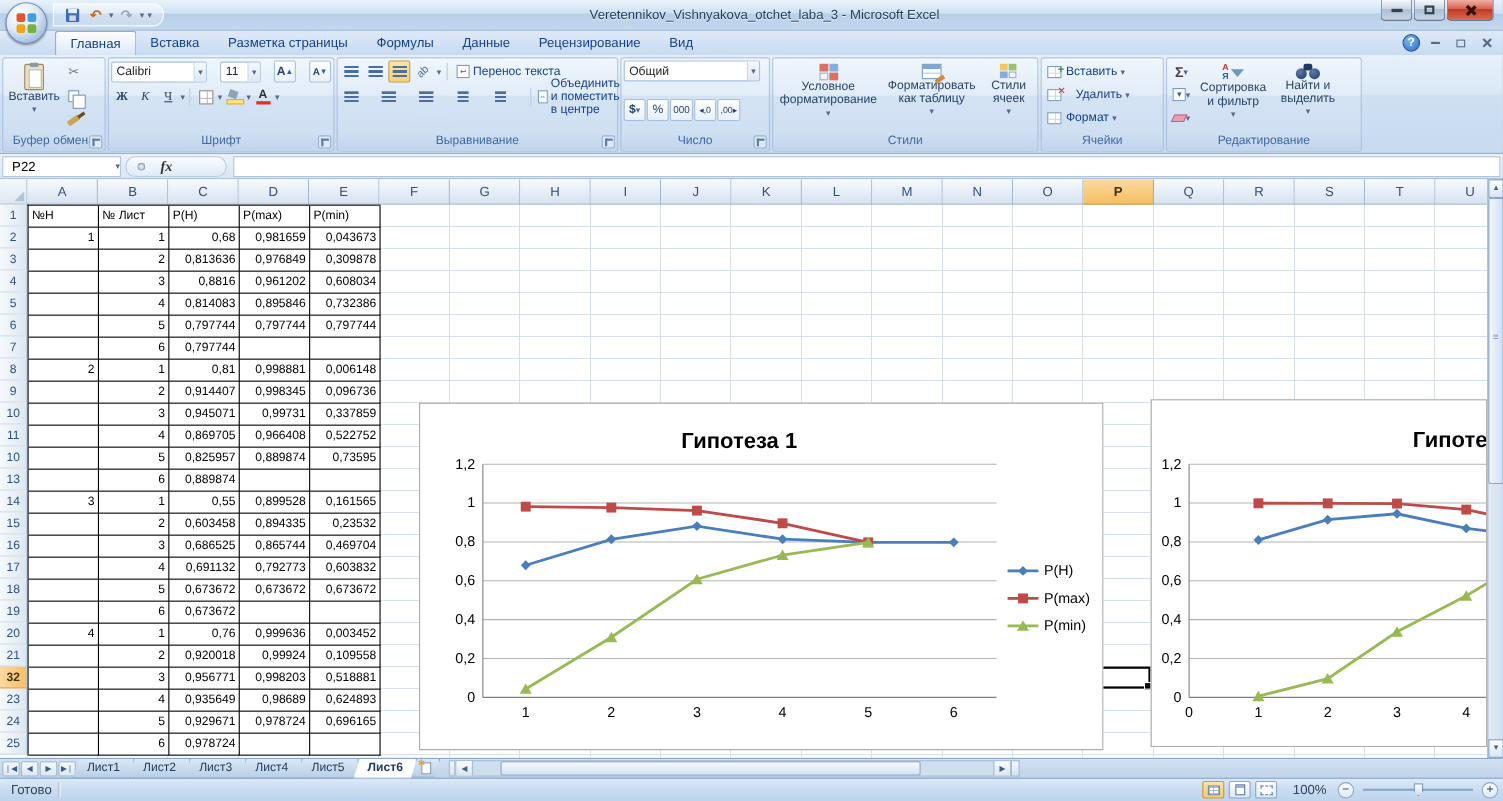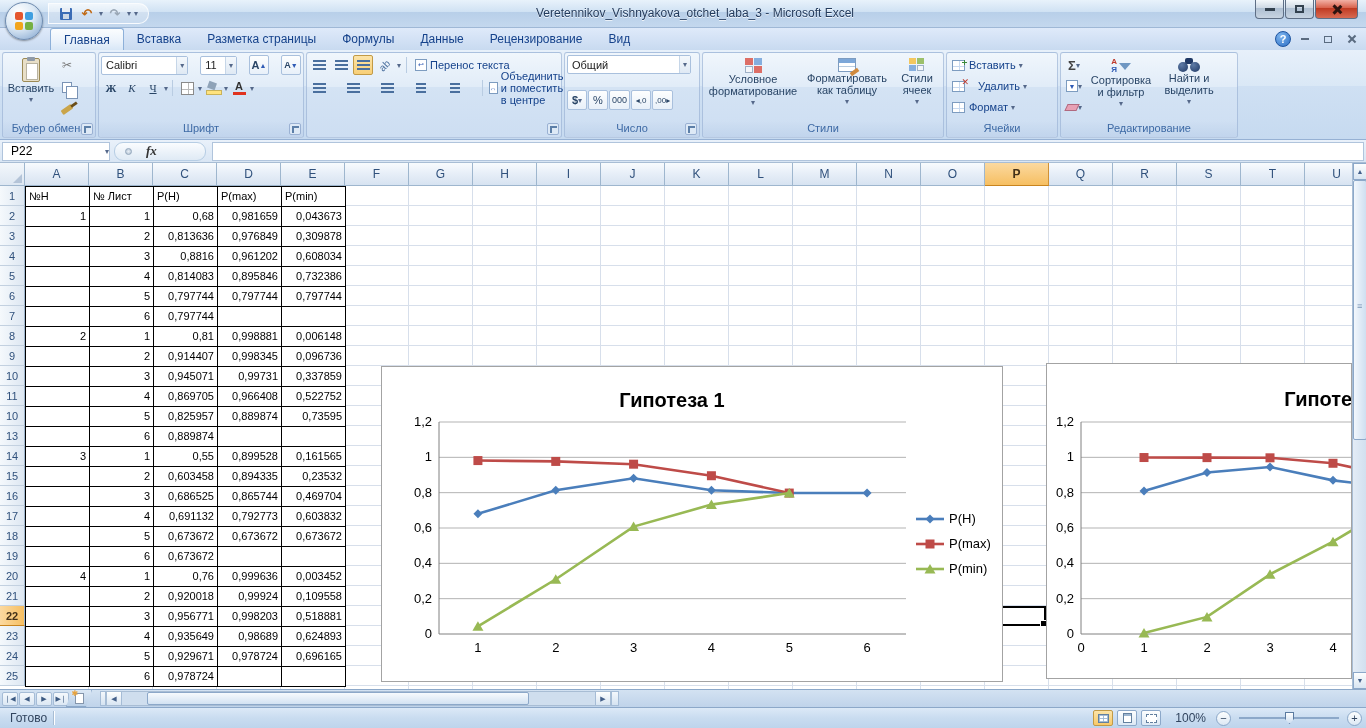--- a/index.html
+++ b/index.html
@@ -327,20 +327,21 @@
             <span class="lnicon" style="width:10px"></span>
           </div>
         <div class="vsep" style="height:16px"></div>
         <div class="rbtn">
           <span class="fdbox">⇔</span>
           <span style="margin-left:3px;color:#15428b">Объединить и поместить в центре</span>
           <span class="ddt" style="margin-left:2px">▾</span>
         </div>
       </div>
     </div>
+    <div class="glabel">Выравнивание</div>
     <div class="launcher"></div>
   </div>
 
   <div class="rgroup" style="width:136px">
     <div class="gbody" style="flex-direction:column;gap:16px">
       <div class="combo" style="width:124px">
           <span>Общий</span>
           <span class="ddt">▾</span>
         </div>
       <div class="row" style="gap:1px">
@@ -641,21 +642,21 @@
       <div class="rowh">10</div>
       <div class="rowh">13</div>
       <div class="rowh">14</div>
       <div class="rowh">15</div>
       <div class="rowh">16</div>
       <div class="rowh">17</div>
       <div class="rowh">18</div>
       <div class="rowh">19</div>
       <div class="rowh">20</div>
       <div class="rowh">21</div>
-      <div class="rowh sel">22</div>
+      <div class="rowh sel">32</div>
       <div class="rowh">23</div>
       <div class="rowh">24</div>
       <div class="rowh">25</div>
     </div>
   <div id="chart1" class="chart">
       <svg xmlns="http://www.w3.org/2000/svg" width="622" height="316" font-family="Liberation Sans, DejaVu Sans, sans-serif">
         <rect width="622" height="316" fill="#fff"></rect>
         <text x="50" y="271" text-anchor="end" font-size="13" fill="#000">0</text>
         <line x1="57" y1="231.66666666666669" x2="524" y2="231.66666666666669" stroke="#b3b3b3"></line>
         <text x="50" y="235.66666666666669" text-anchor="end" font-size="13" fill="#000">0,2</text>
@@ -765,20 +766,28 @@
   <div class="varrow" style="bottom:0">▼</div>
 </div>
 
 <div id="tabbar">
   <div id="sheetnav">
     <div class="snav">❘◀</div>
     <div class="snav">◀</div>
     <div class="snav">▶</div>
     <div class="snav">▶❘</div>
   </div>
+  <div id="stabs">
+      <div class="stab">Лист1</div>
+      <div class="stab">Лист2</div>
+      <div class="stab">Лист3</div>
+      <div class="stab">Лист4</div>
+      <div class="stab">Лист5</div>
+      <div class="stab active">Лист6</div>
+    </div>
   <div id="instab">
       <i></i>
     </div>
   <div id="hsplit1"></div>
   <div id="hscroll">
     <div class="harrow">◀</div>
     <div id="hthumb"></div>
     <div class="harrow r" style="position:absolute;right:0">▶</div>
   </div>
   <div id="hsplit2"></div>

